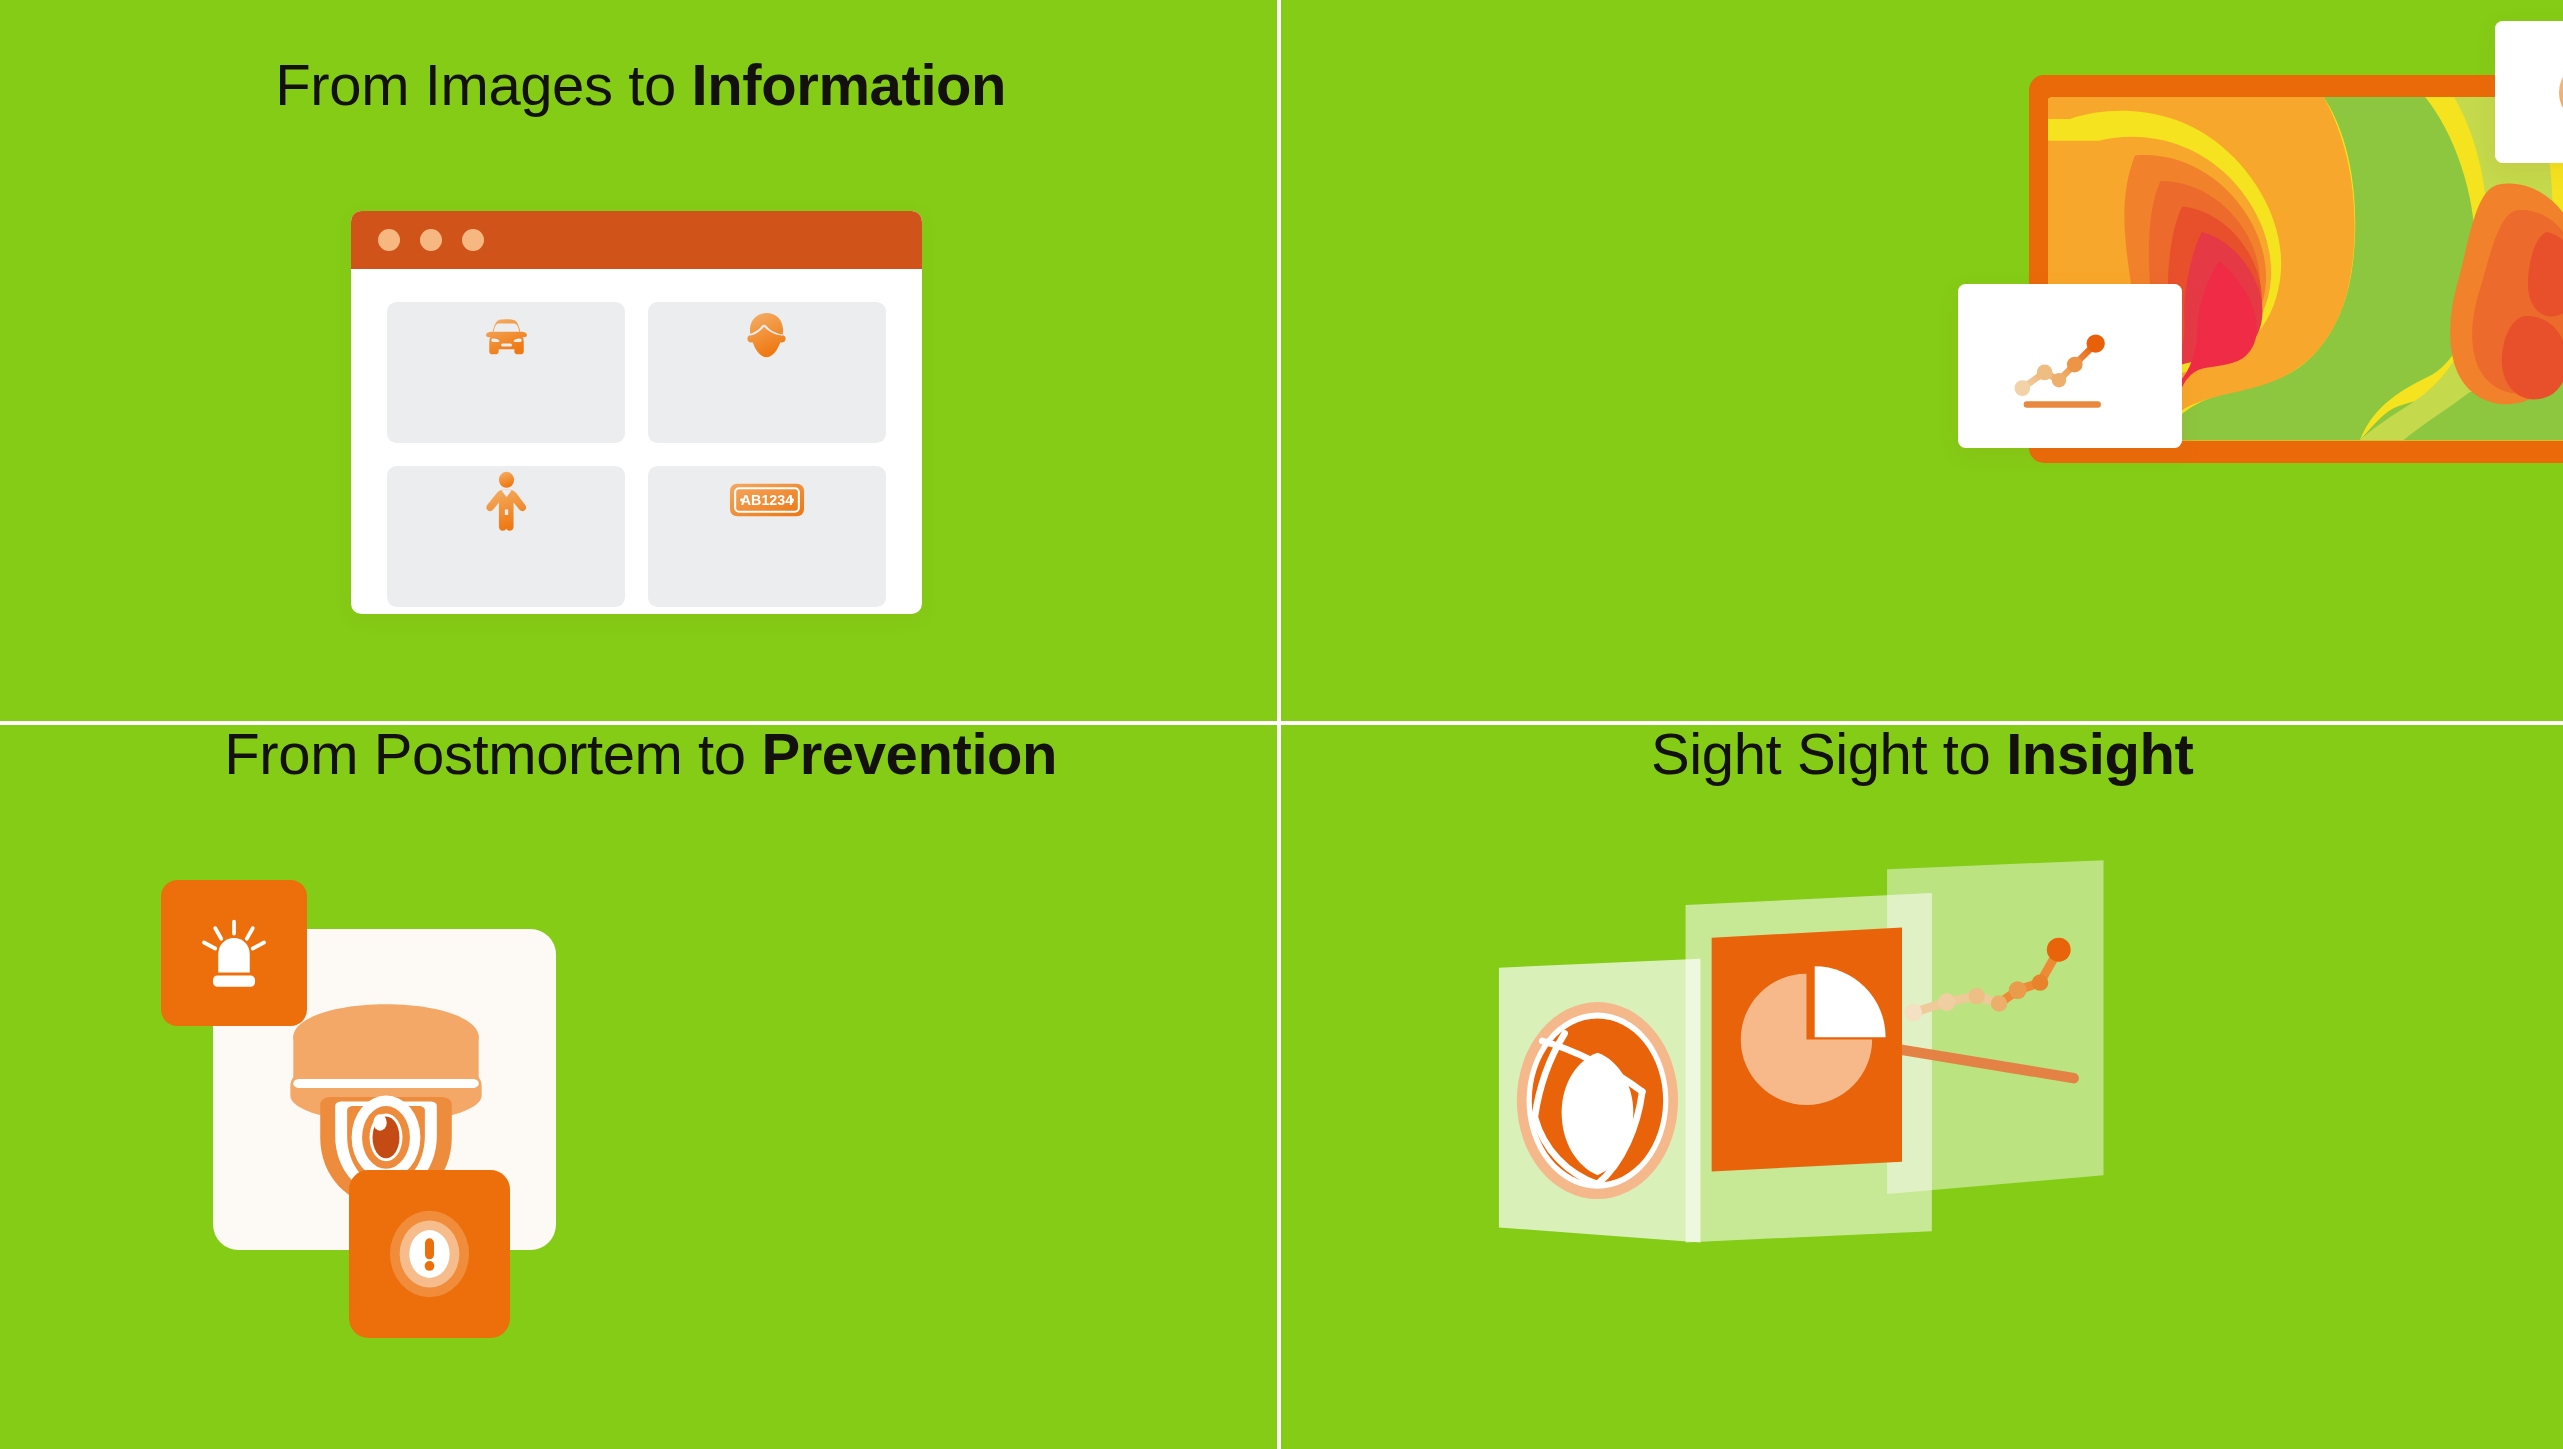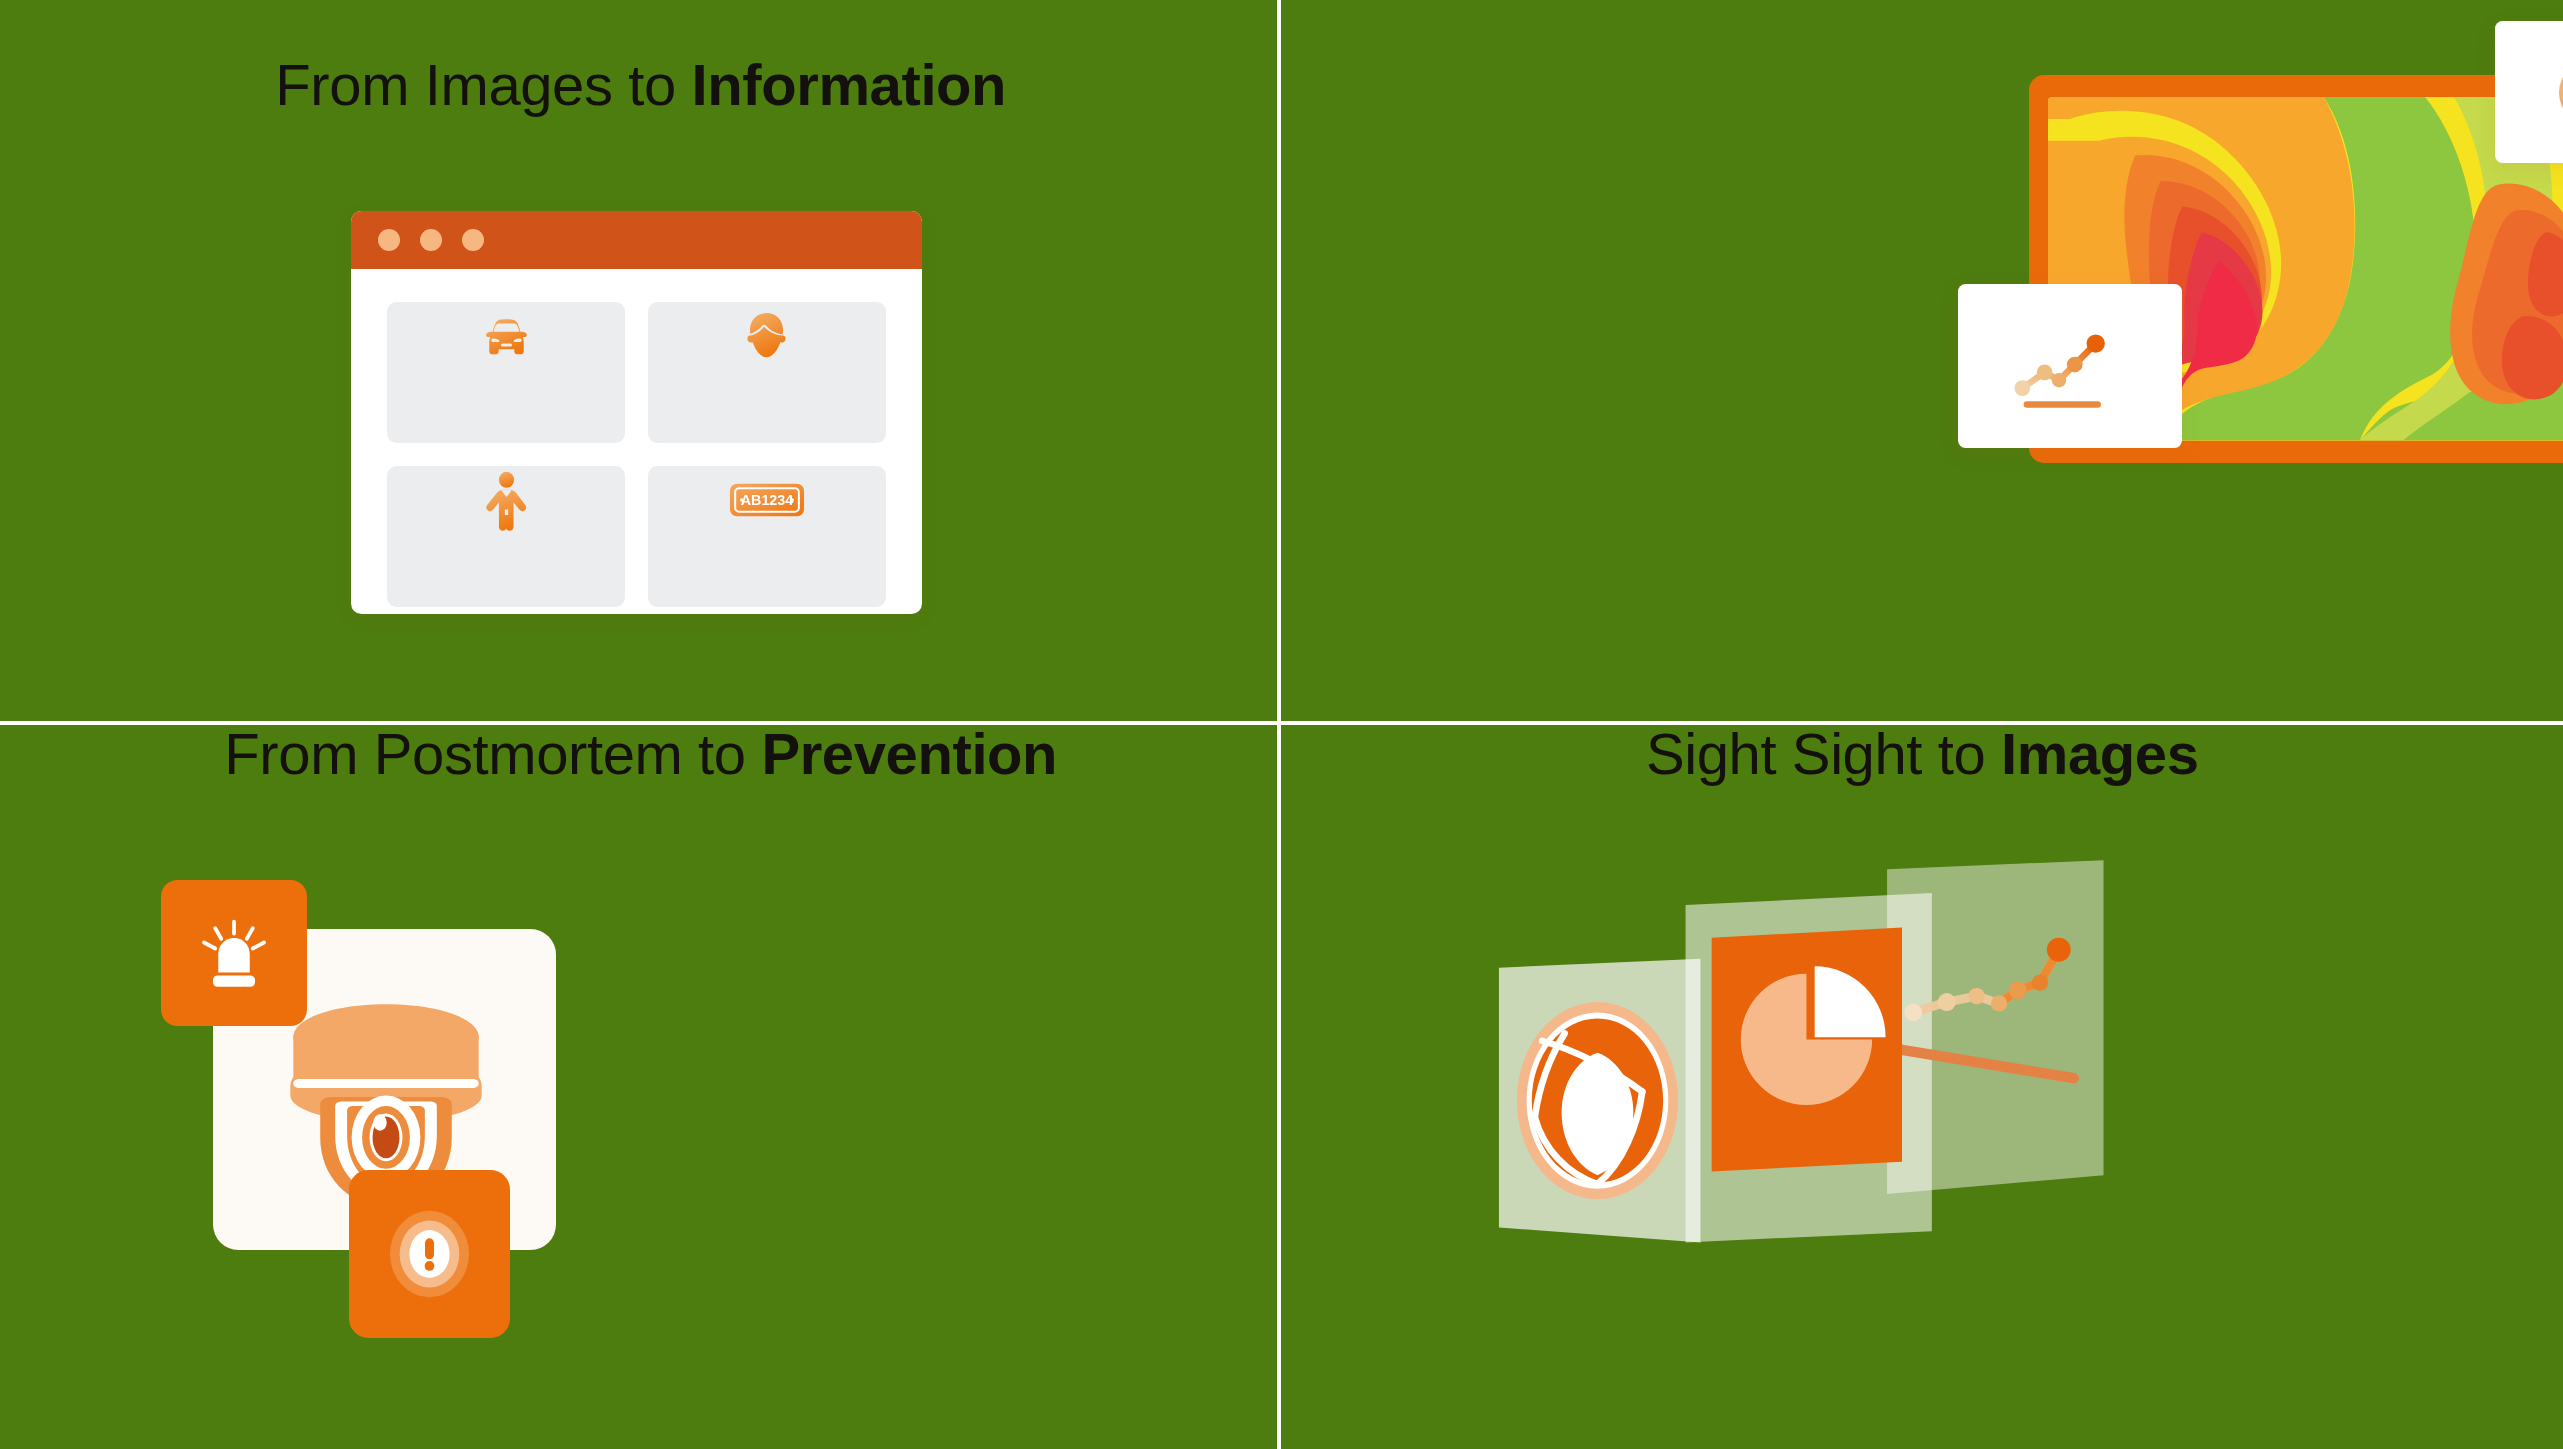--- a/index.html
+++ b/index.html
@@ -7,21 +7,21 @@
     padding: 0;
     background: #FDEEDB;
   }
   body {
     font-family: "Liberation Sans", sans-serif;
   }
   #stage {
     position: relative;
     width: 2563px;
     height: 1450px;
-    background: #4d7c0f;
+    background: #84cc16;
     overflow: hidden;
   }
   
   .grid {
     position: absolute;
     inset: 0;
     display: grid;
     grid-template-columns: 1fr 1fr;
     grid-template-rows: 1fr 1fr;
   }
@@ -375,21 +375,21 @@
             <rect x="64" y="54" width="12" height="28" rx="6" fill="#ED6F0C"></rect>
             <circle cx="70" cy="91" r="6.5" fill="#ED6F0C"></circle>
           </svg>
         </div>
 
       </div>
     </div>
 
     <div class="quad q4">
       <div class="heading-row">
-        <div class="heading"><span>Sight Sight to </span><b>Images</b></div>
+        <div class="heading"><span>Sight Sight to </span><b>Insight</b></div>
       </div>
       <div class="art">
         <svg class="layer-svg" viewBox="0 0 840 570">
 
           <path d="M540 20 L830 8 L830 430 L540 455 Z" fill="#FFFFFF" opacity="0.45"></path>
 
           <path d="M270 68 L600 52 L600 505 L270 520 Z" fill="#FFFFFF" opacity="0.55"></path>
 
           <path d="M20 152 L290 140 L290 520 L20 500 Z" fill="#FFFFFF" opacity="0.70"></path>
 

